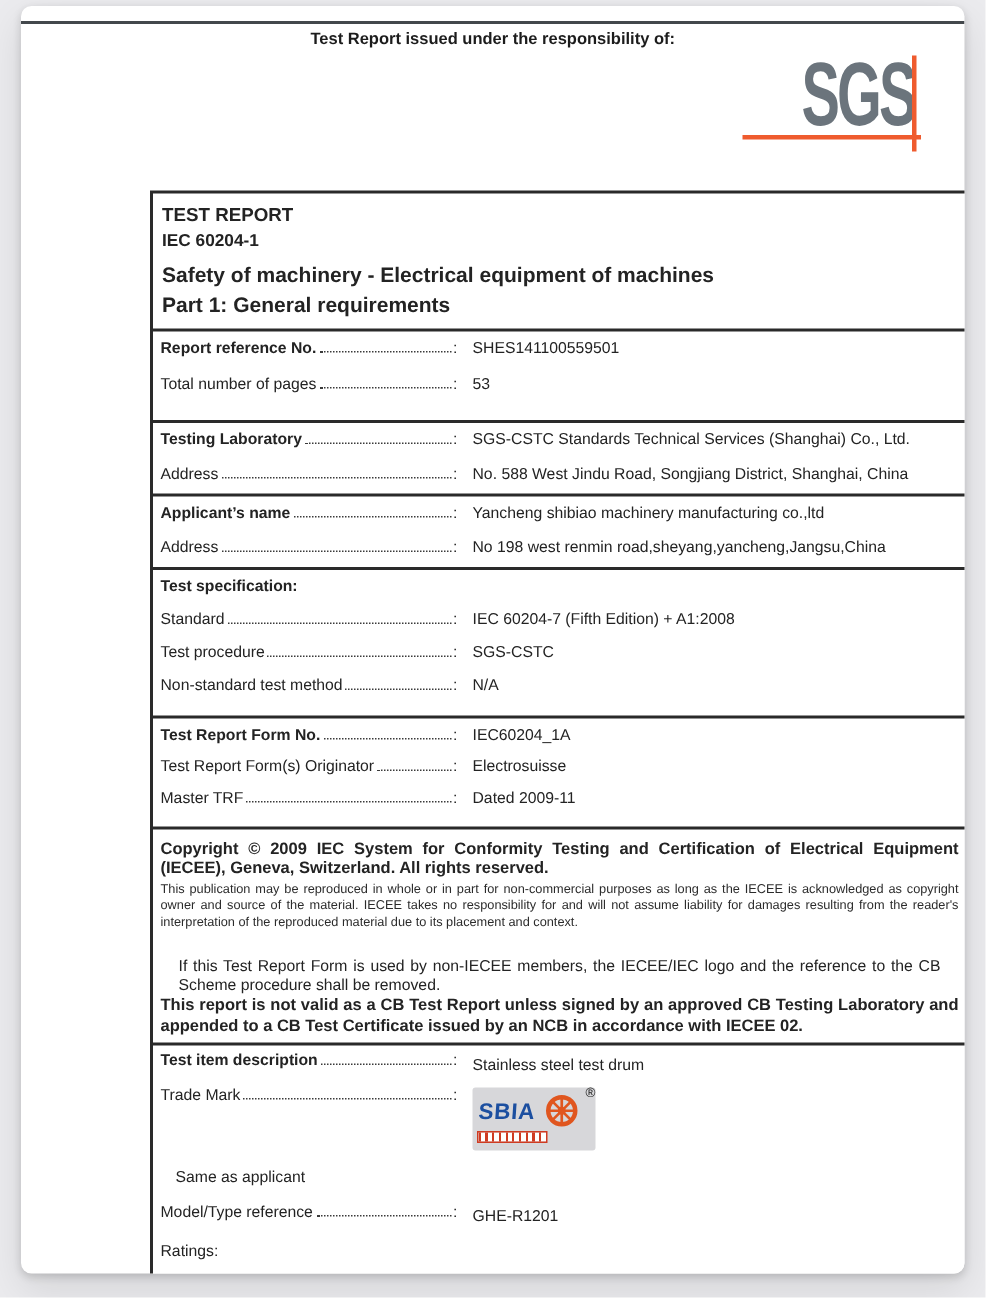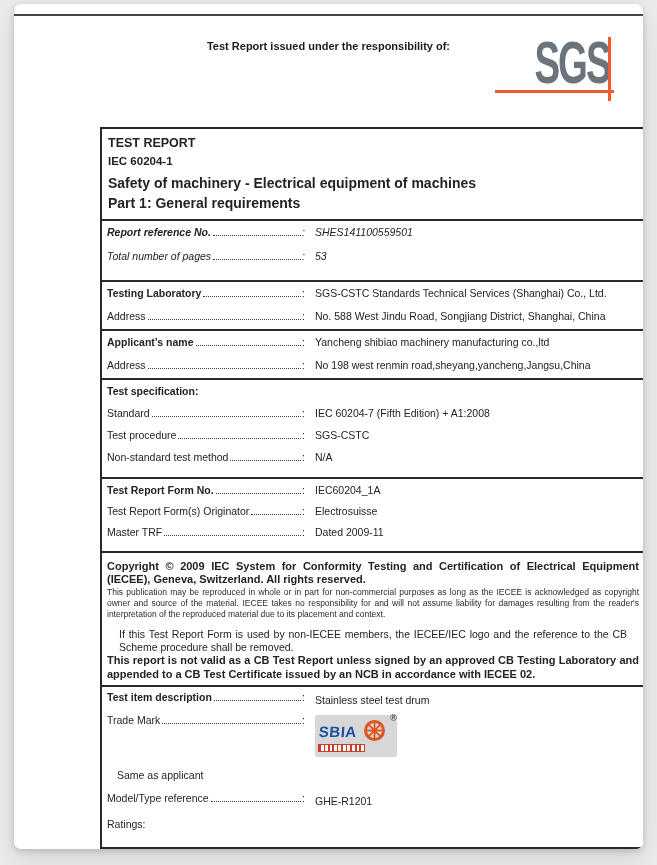--- a/index.html
+++ b/index.html
@@ -10,21 +10,21 @@
     color:#222;
   }
   .card{
     position:absolute;left:14px;top:4px;width:629px;height:845px;
     background:#ffffff;border-radius:7px;overflow:hidden;
     box-shadow:0 2px 6px rgba(0,0,0,.16),0 10px 26px rgba(0,0,0,.10);
   }
   .page-topline{position:absolute;left:0;top:10px;width:100%;height:2px;background:#43484c;}
   .issued-note{
     position:absolute;top:15px;left:0;width:100%;text-align:center;
-    font-size:11px;line-height:14px;font-weight:bold;color:#1c1c1c;margin-top:20px;
+    font-size:11px;line-height:14px;font-weight:bold;color:#1c1c1c;
   }
   
   .sgs-text{
     position:absolute;top:29px;right:33px;
     font-size:60px;line-height:60px;font-weight:bold;color:#6b747c;
     letter-spacing:-3px;transform:scaleX(.64);transform-origin:100% 0;
   }
   .sgs-vline{position:absolute;top:33px;left:594px;width:3px;height:64px;background:#ef5b2e;}
   .sgs-hline{position:absolute;top:86px;left:481px;width:119px;height:3px;background:#ef5b2e;}
 
@@ -44,30 +44,30 @@
   .tl4{font-size:14px;line-height:16px;font-weight:bold;margin:0;}
 
   .row{display:flex;align-items:baseline;margin-bottom:8px;}
   .row:last-child{margin-bottom:0;}
   .lc{flex:0 0 198px;display:flex;align-items:baseline;white-space:nowrap;}
   .lc::after{content:":";}
   .dots{flex:1;border-bottom:1.5px dotted #3a3a3a;margin:0 1px 2px 2px;min-width:8px;}
   .val{padding-left:10px;flex:1;}
   .b{font-weight:bold;}
 
-  .sec-report{padding-bottom:7px;font-style:italic;}
+  .sec-report{padding-bottom:7px;}
   .sec-report .row{margin-bottom:9px;}
   .sec-spec .row{margin-bottom:7px;}
   .sec-spec .row-head{margin-bottom:7px;}
   .sec-form{padding-bottom:5px;}
   .sec-form .row{margin-bottom:6px;}
 
   .sec-copy{padding:7px 5px 4px 5px;}
   .cp-bold{font-size:11px;line-height:13px;font-weight:bold;text-align:justify;margin:0 0 1px;}
-  .cp-fine{font-size:8.5px;line-height:11px;text-align:justify;margin:0 0 8px;color:#2b2b2b;}
+  .cp-fine{font-size:8.5px;line-height:11px;text-align:justify;margin:0 0 18px;color:#2b2b2b;}
   .cp-note{font-size:10.5px;line-height:12.5px;text-align:justify;margin:0 12px 1px;}
   .cp-bold2{font-size:11px;line-height:13.5px;font-weight:bold;text-align:justify;margin:0;}
 
   .sec-item{padding:3px 6px 7px 5px;}
   .sec-item .row{margin-bottom:8px;}
   .sec-item .row-manuf,.sec-item .row-model{margin-bottom:11px;}
   .val-drop{position:relative;top:3px;}
   .row-tm{align-items:flex-start;margin-bottom:8px;}
 
   

